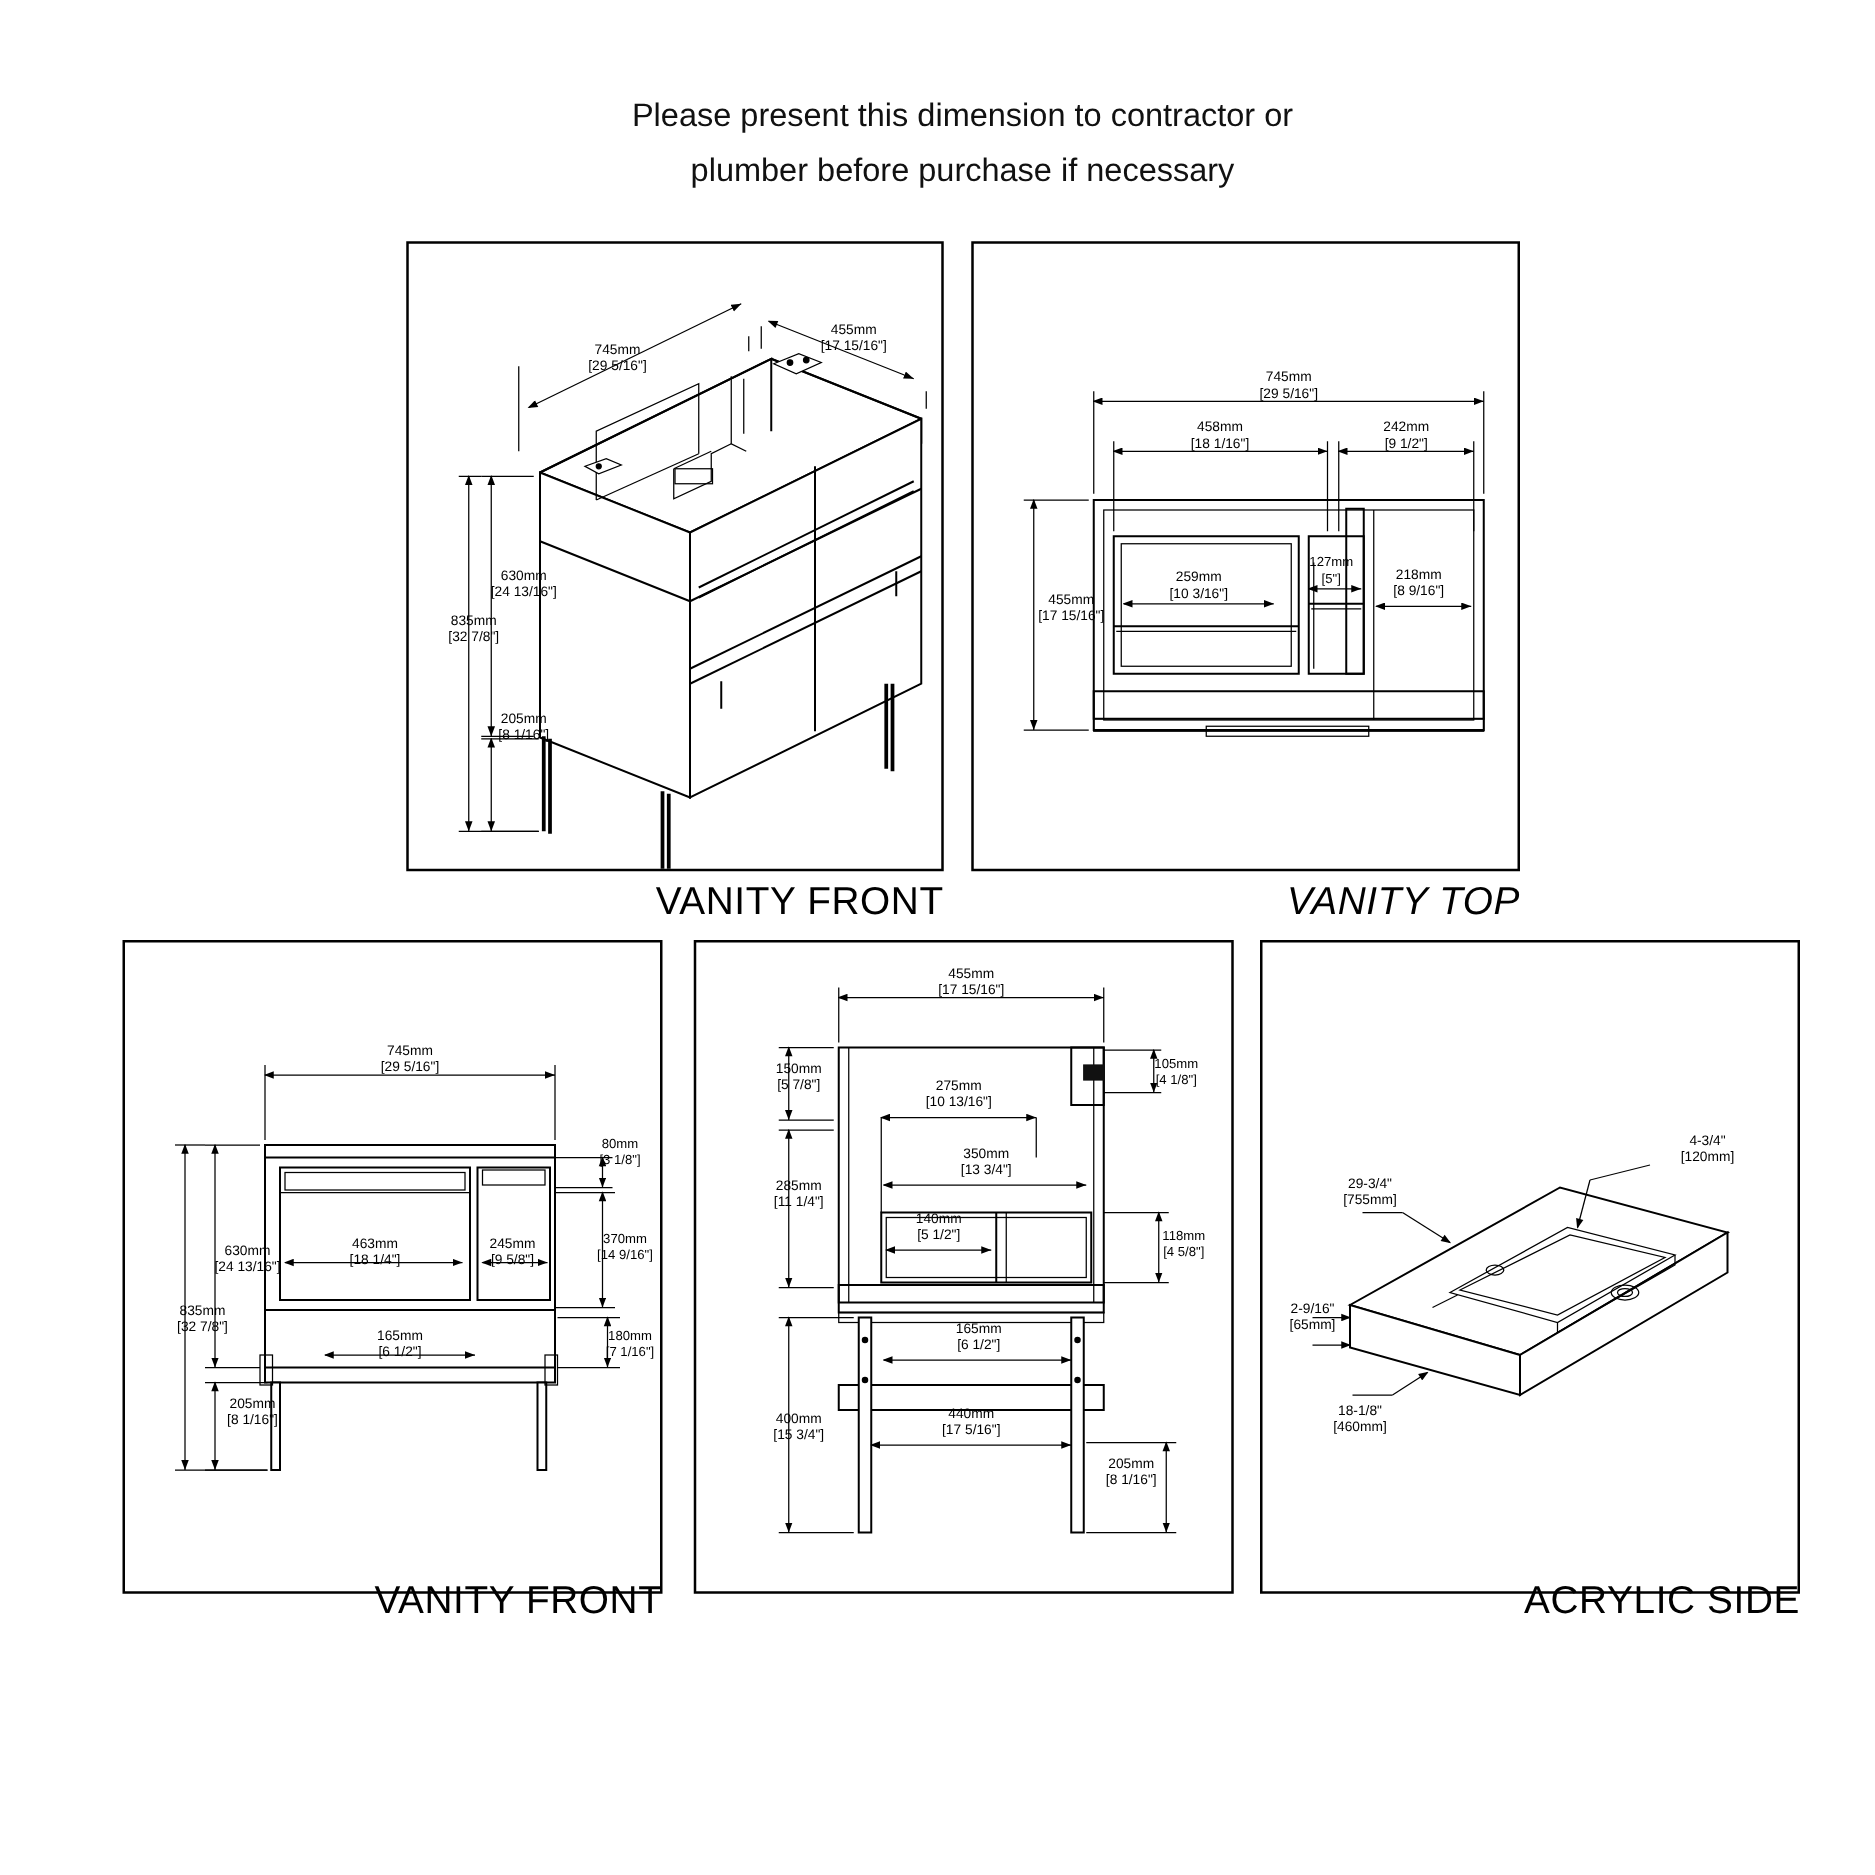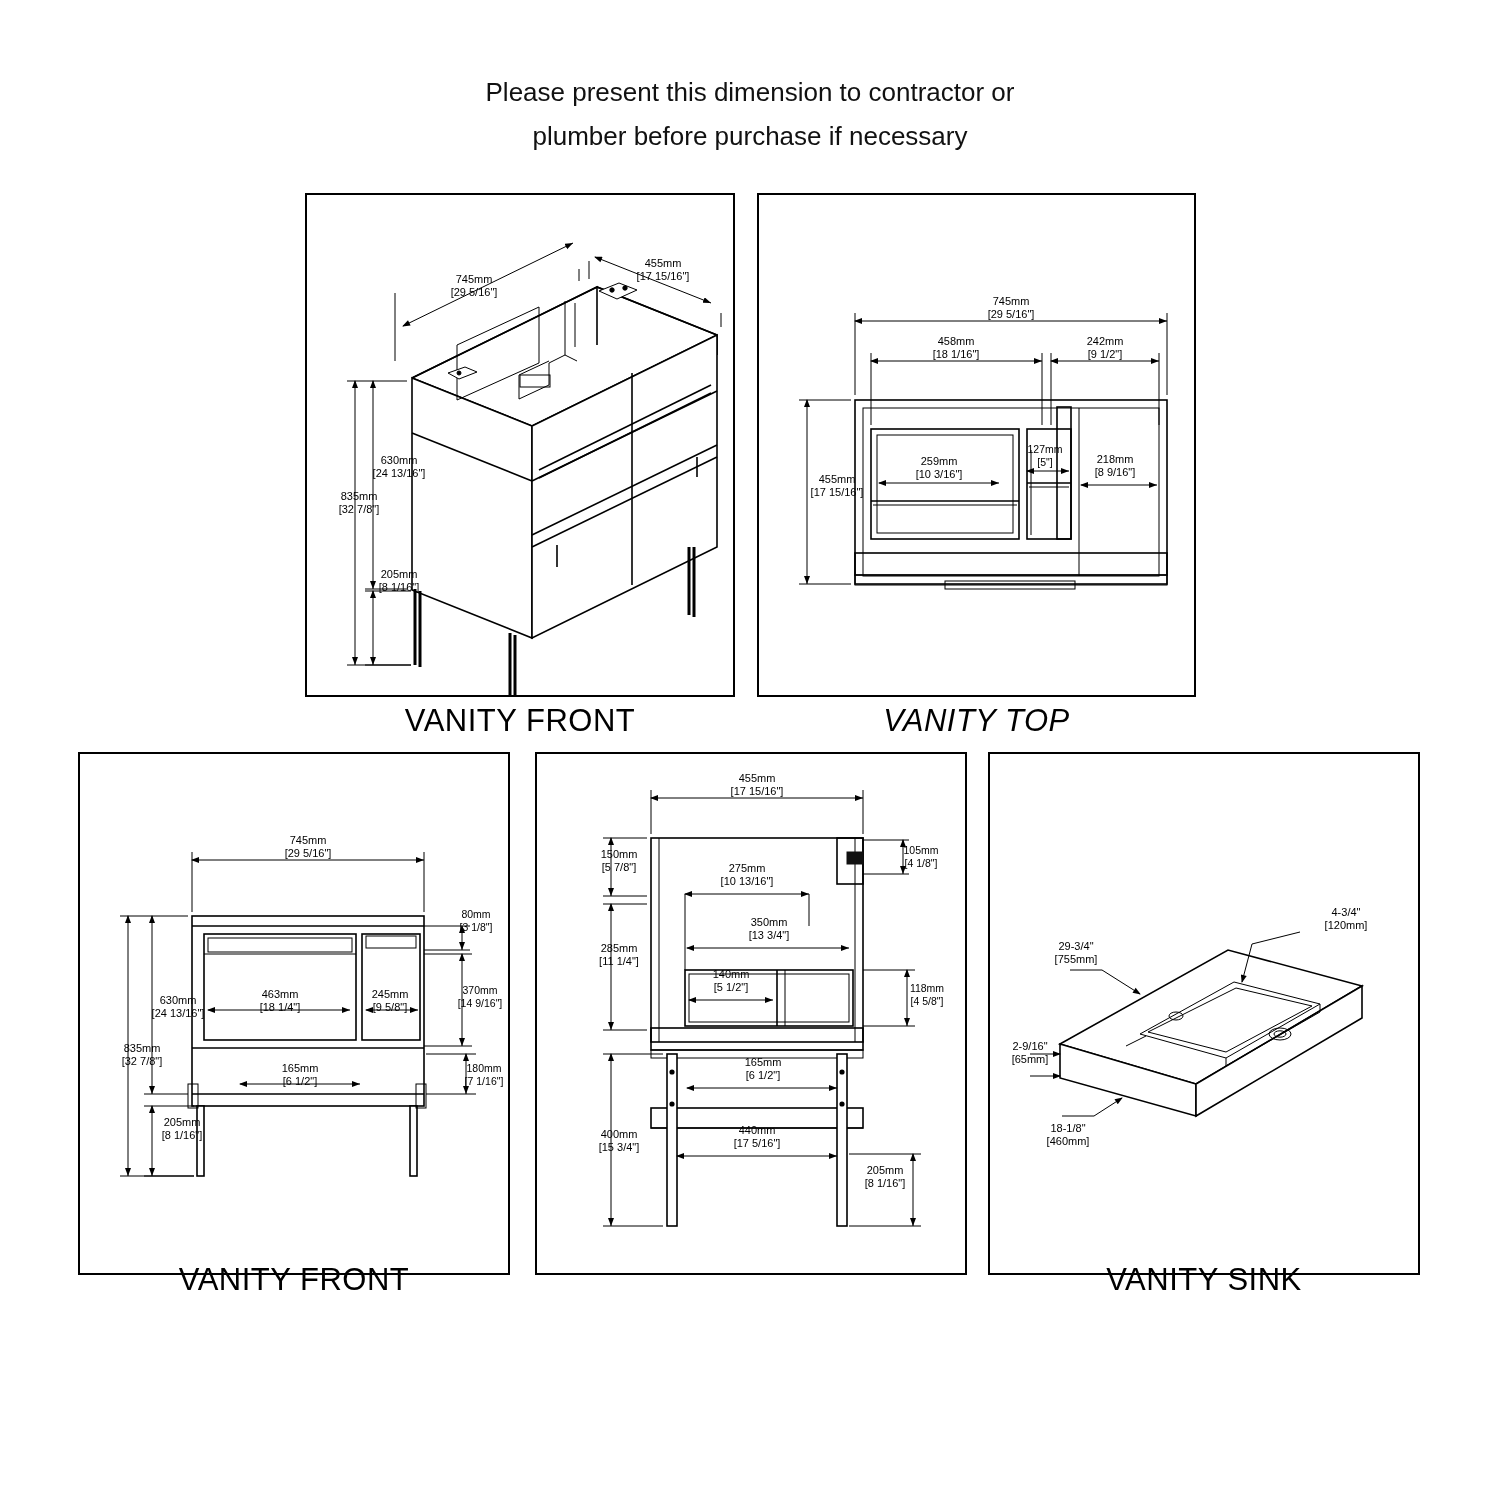--- a/index.html
+++ b/index.html
@@ -11,40 +11,41 @@
     width: 1500px;
     height: 1500px;
     font-family: "Liberation Sans", sans-serif;
     color: #000000;
     position: relative;
     overflow: hidden;
   }
   .page {
     position: absolute;
     inset: 0;
+    margin-left: 20px;
   }
   .header {
     position: absolute;
     top: 70px;
     left: 0;
     width: 1500px;
     text-align: center;
     font-size: 26px;
     line-height: 44px;
     color: #111;
   }
   .panel {
     position: absolute;
     border: 2px solid #000;
     box-sizing: border-box;
     background: #fff;
   }
   .caption {
     position: absolute;
-    text-align: center;
+    text-align: right;
     font-size: 31px;
     letter-spacing: 0.5px;
     color: #000;
   }
   svg { display: block; }
   .dimtext {
     font-family: "Liberation Sans", sans-serif;
     font-size: 11px;
     fill: #000;
   }
@@ -563,15 +564,15 @@
       <text class="dimtext" x="40" y="309" text-anchor="middle">[65mm]</text>
 
       <g class="ln thin">
         <path d="M132 344 L104 362" marker-start="url(#arrEs)"></path>
         <path d="M104 362 L72 362"></path>
       </g>
       <text class="dimtext" x="78" y="378" text-anchor="middle">18-1/8"</text>
       <text class="dimtext" x="78" y="391" text-anchor="middle">[460mm]</text>
     </svg>
   </div>
-  <div class="caption" style="left:988px; top:1262px; width:432px;">VANITY SINK</div>
+  <div class="caption" style="left:988px; top:1262px; width:432px;">ACRYLIC SIDE</div>
 
 </div>
 
 </body></html>

